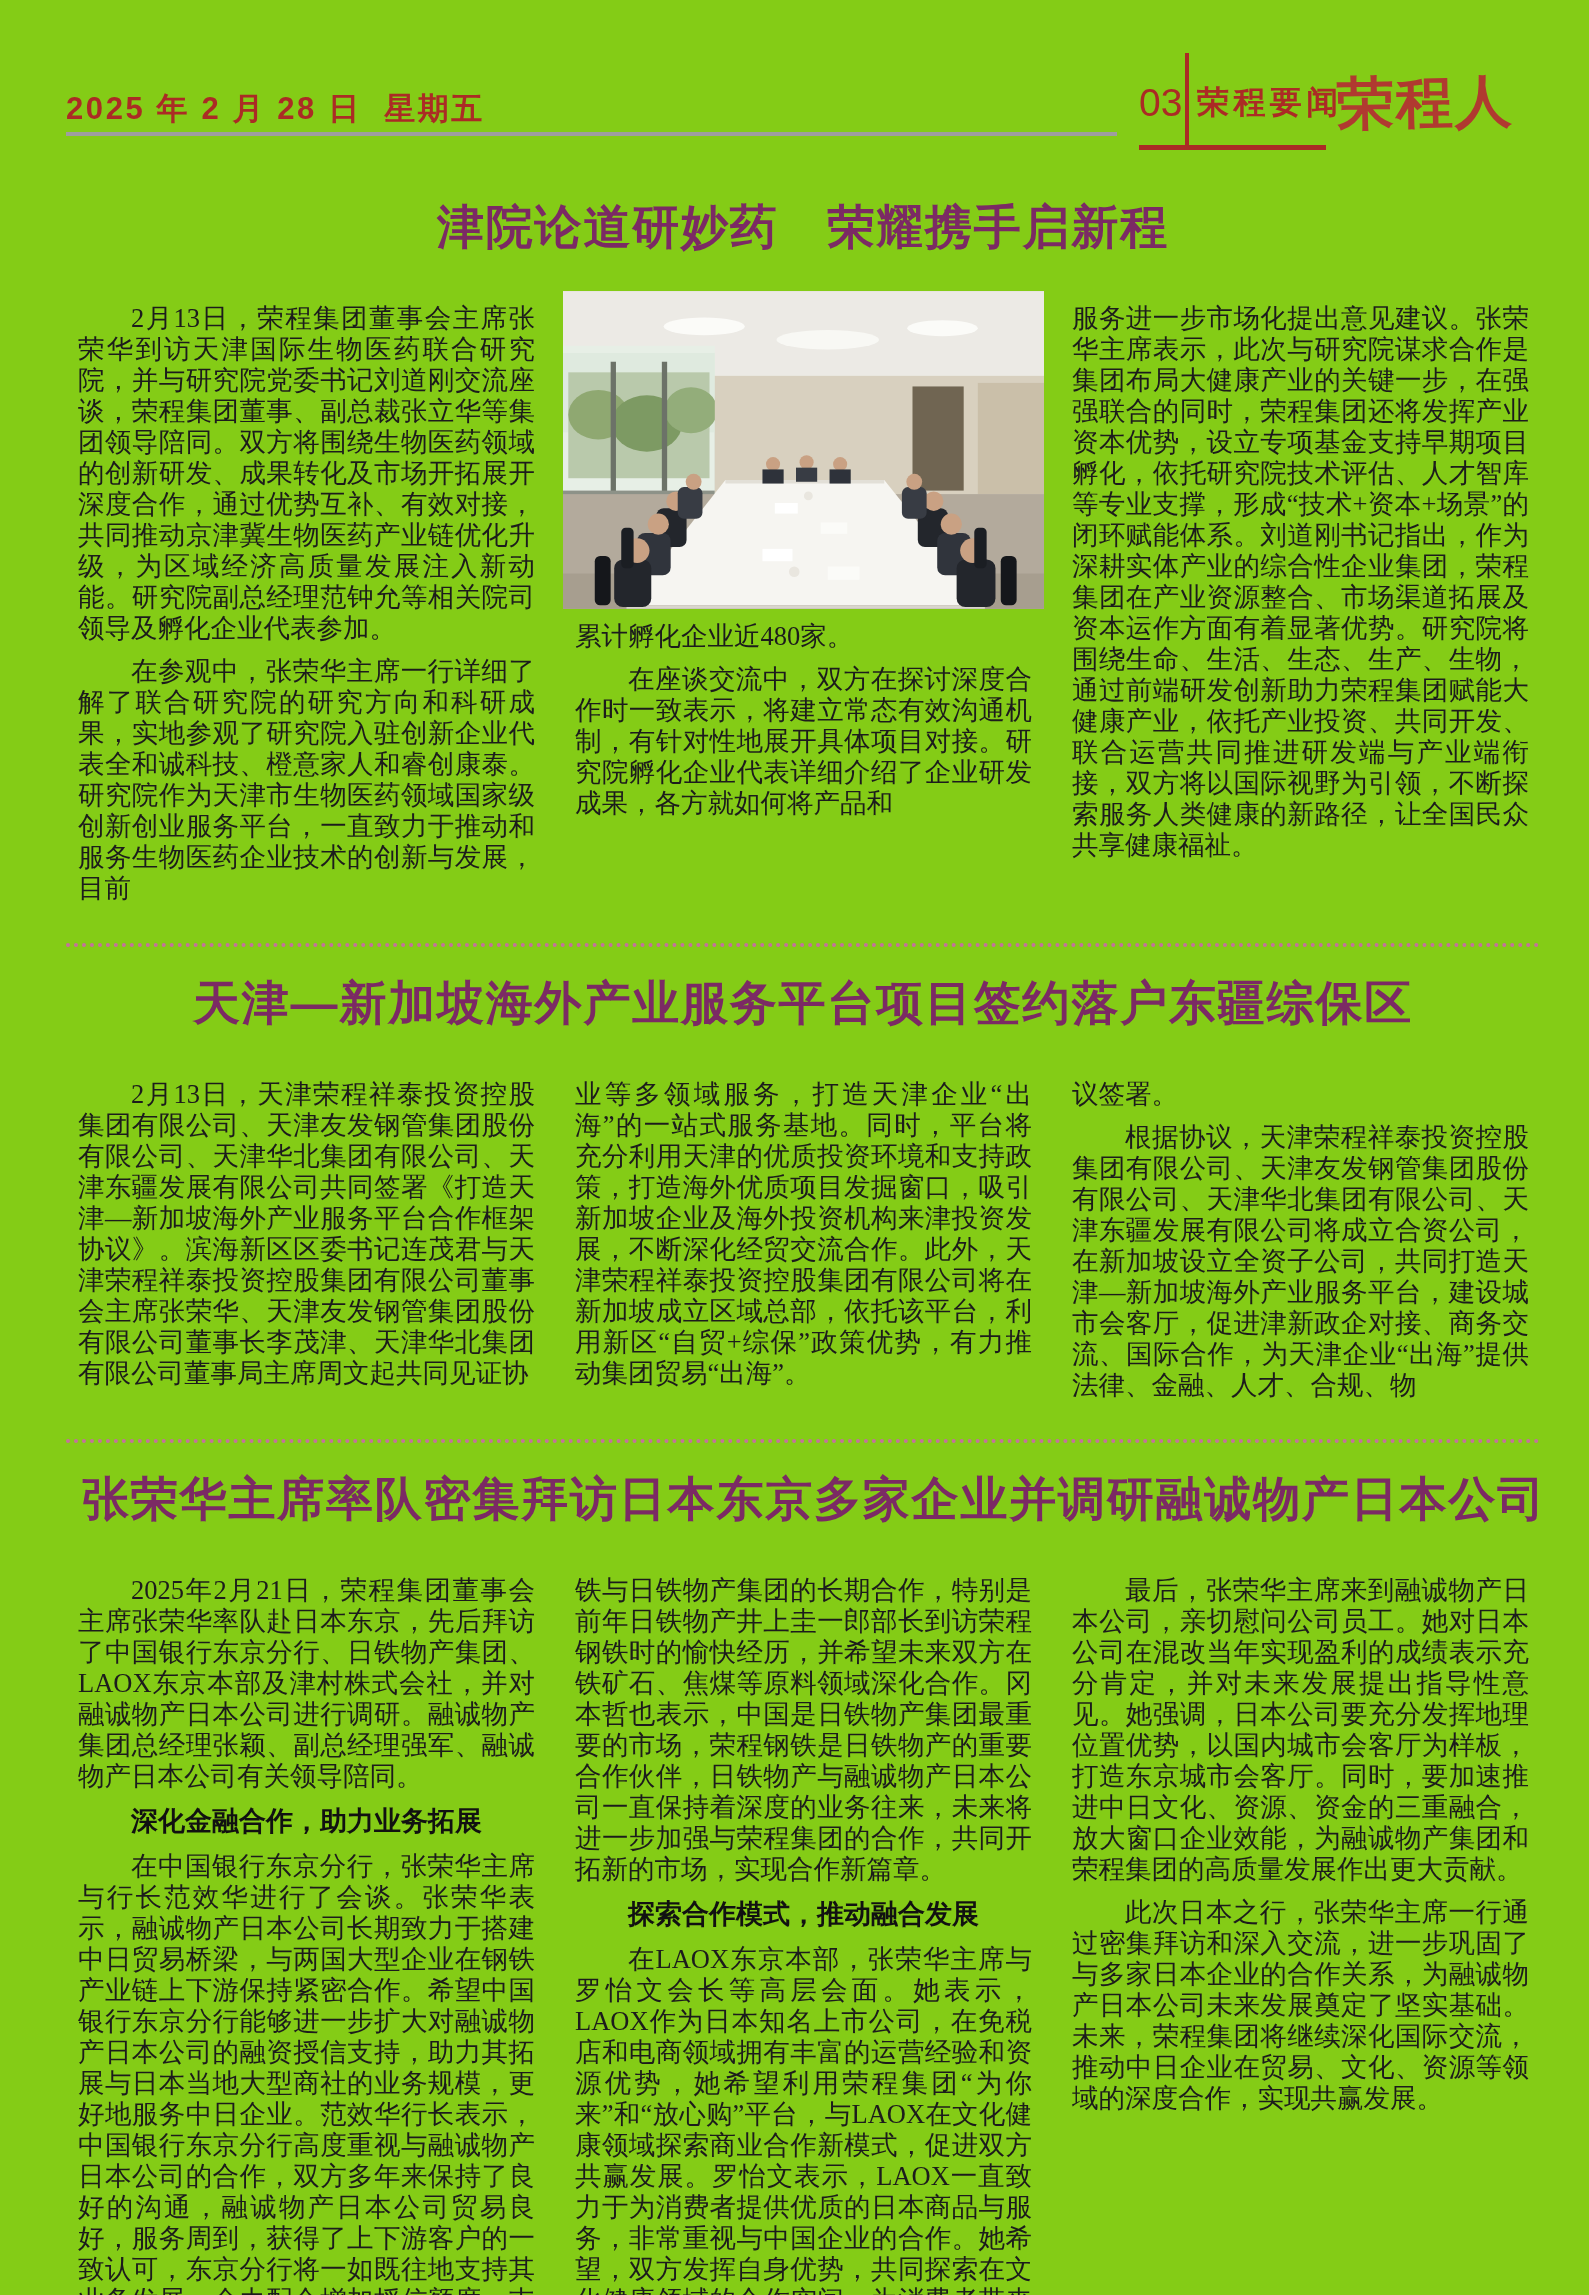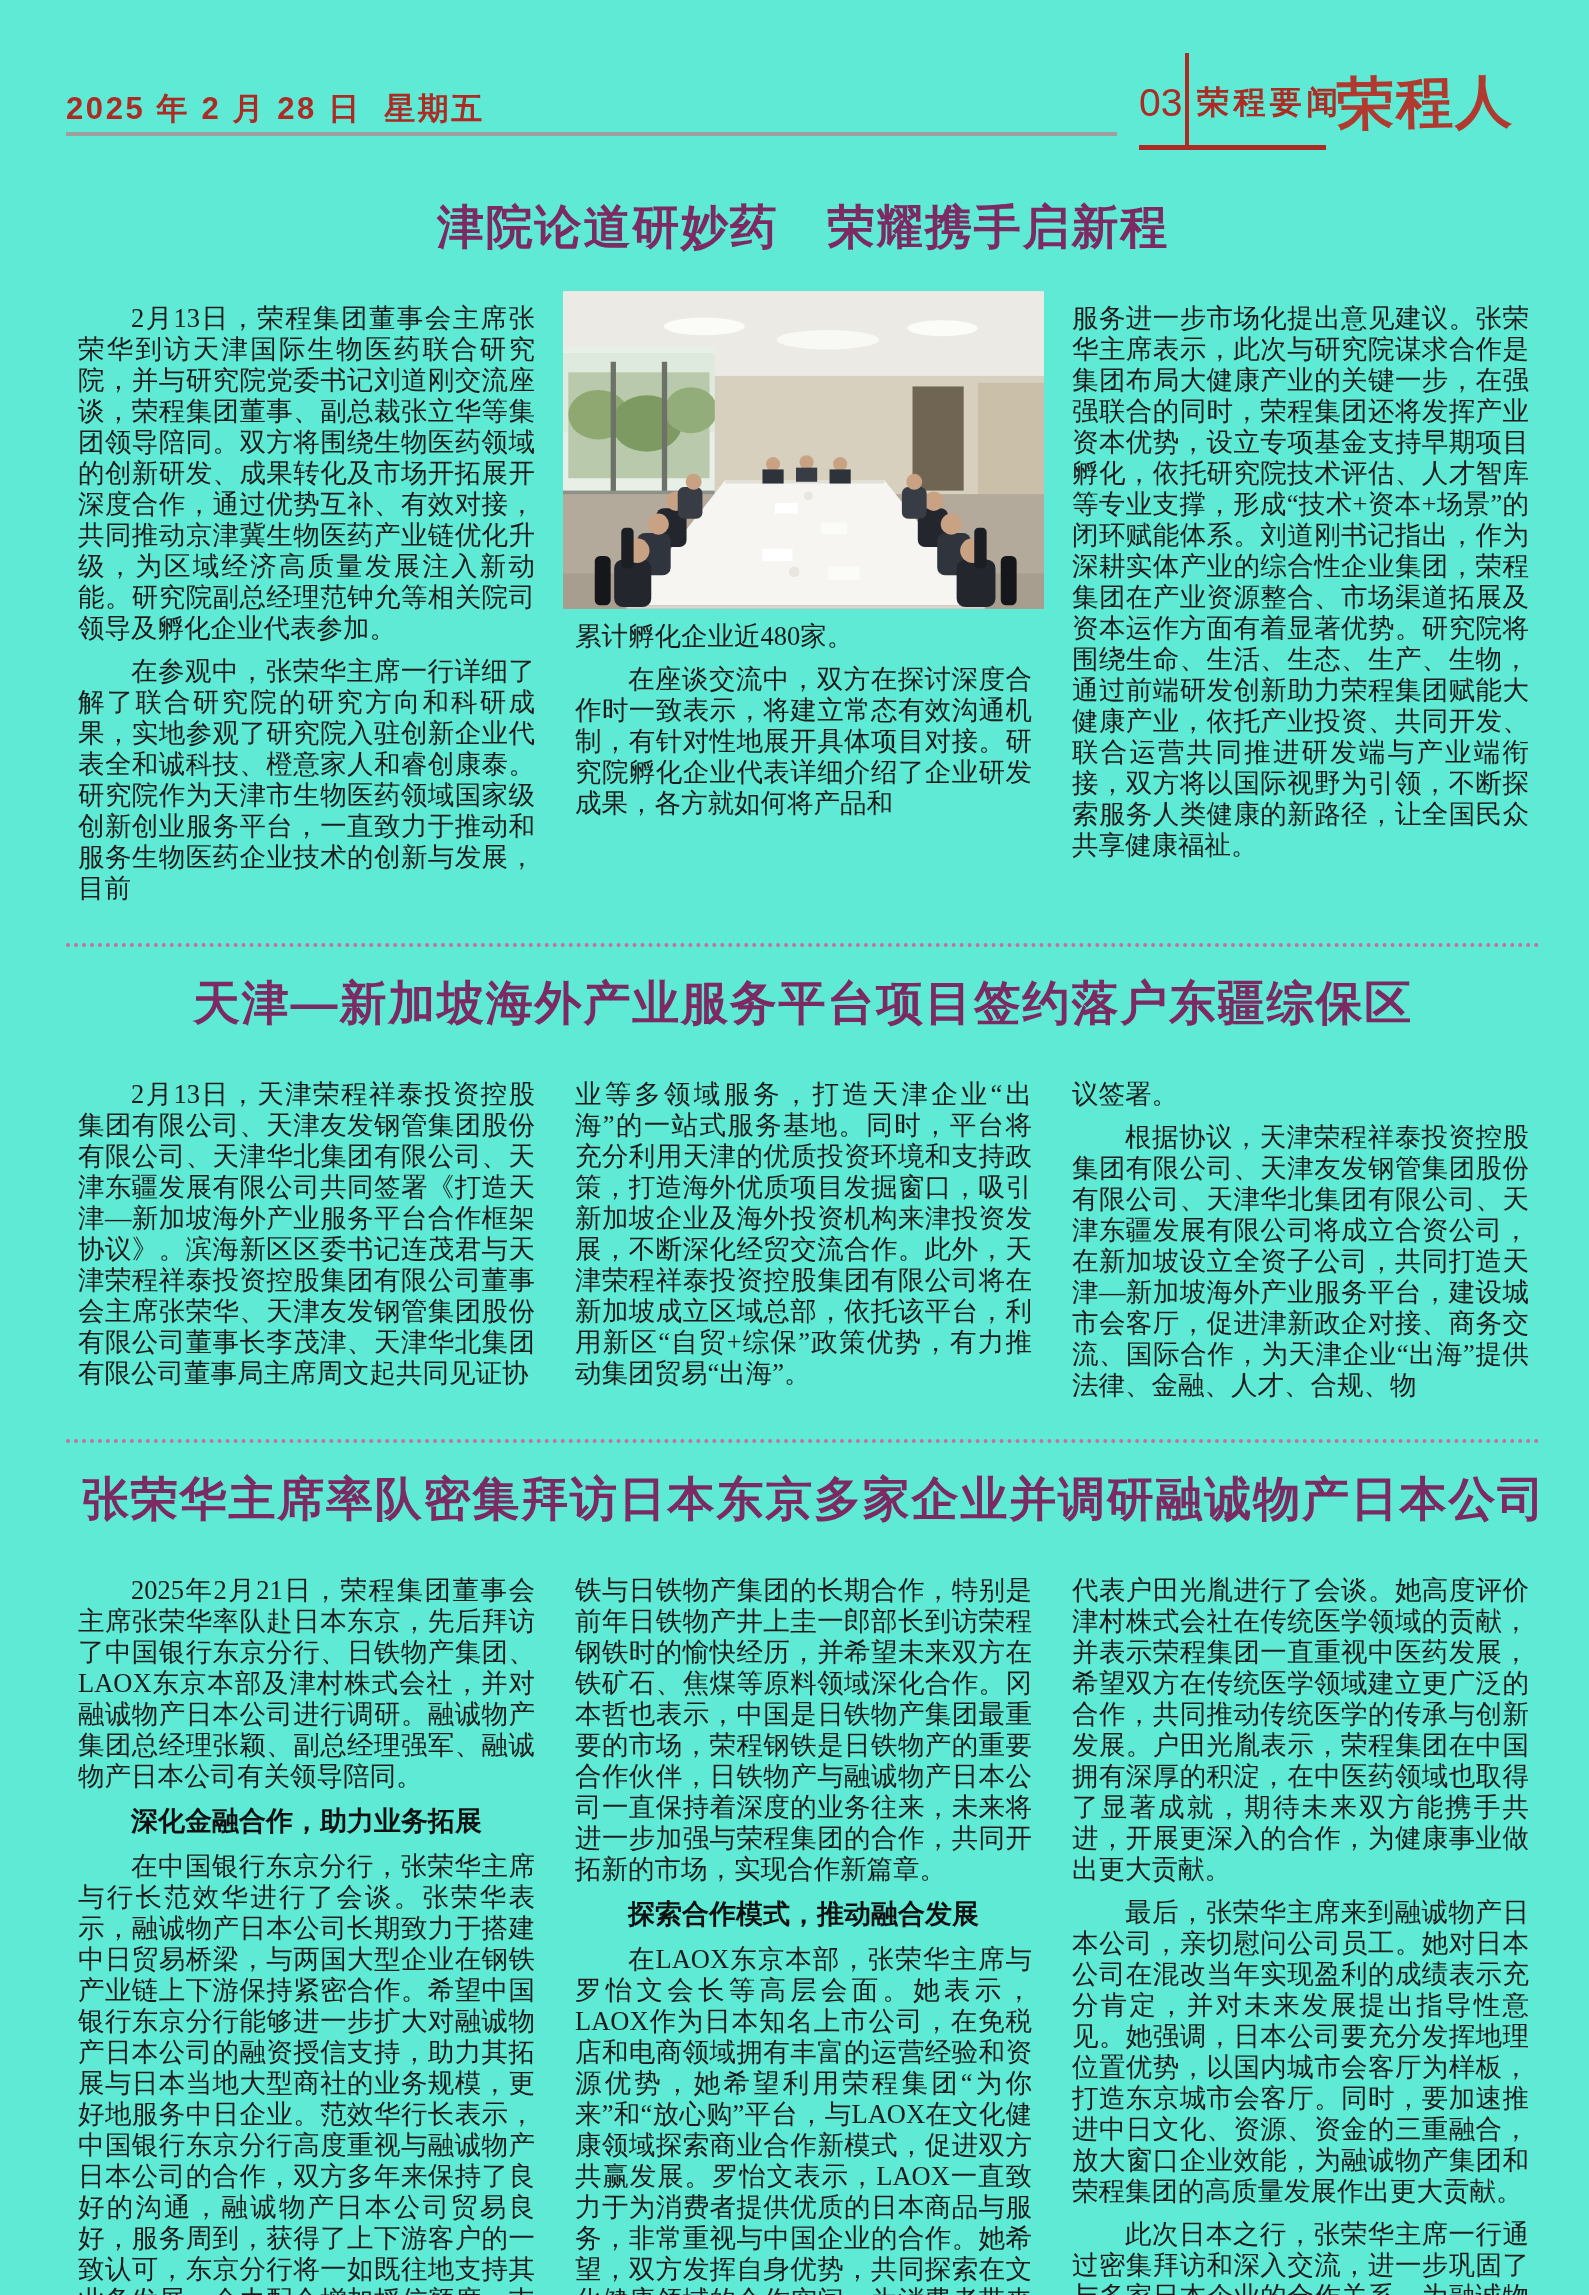--- a/index.html
+++ b/index.html
@@ -1,17 +1,17 @@
 <!DOCTYPE html>
 <html style="font-size:14px"><head>
 <meta charset="utf-8">
 <style>
   html,body{margin:0;padding:0;background:#888;}
   .page{
-    position:relative;width:1589px;height:2295px;background:#5eead4;
+    position:relative;width:1589px;height:2295px;background:#84cc16;
     margin:0 auto;overflow:hidden;
     font-family:"Liberation Serif","DejaVu Serif",serif;color:#1c1c1c;
   }
   
   .header{position:relative;height:166px;}
   .date{
     position:absolute;left:66px;top:88px;
     font-family:"Liberation Sans","DejaVu Sans",sans-serif;
     font-weight:700;font-size:31px;color:#ab2b25;letter-spacing:2.6px;white-space:pre;
   }
@@ -192,21 +192,20 @@
           <p class="para indent">在日铁物产集团，张荣华主席与常务董事冈本哲也等高层进行了交流。她回顾了荣程钢</p>
         </div>
         <div class="col">
           <p class="para">铁与日铁物产集团的长期合作，特别是前年日铁物产井上圭一郎部长到访荣程钢铁时的愉快经历，并希望未来双方在铁矿石、焦煤等原料领域深化合作。冈本哲也表示，中国是日铁物产集团最重要的市场，荣程钢铁是日铁物产的重要合作伙伴，日铁物产与融诚物产日本公司一直保持着深度的业务往来，未来将进一步加强与荣程集团的合作，共同开拓新的市场，实现合作新篇章。</p>
           <h3 class="subhead">探索合作模式，推动融合发展</h3>
           <p class="para indent">在LAOX东京本部，张荣华主席与罗怡文会长等高层会面。她表示，LAOX作为日本知名上市公司，在免税店和电商领域拥有丰富的运营经验和资源优势，她希望利用荣程集团“为你来”和“放心购”平台，与LAOX在文化健康领域探索商业合作新模式，促进双方共赢发展。罗怡文表示，LAOX一直致力于为消费者提供优质的日本商品与服务，非常重视与中国企业的合作。她希望，双方发挥自身优势，共同探索在文化健康领域的合作空间，为消费者带来更多的优势产品和服务，推动中日文化健康产业融合发展。</p>
           <h3 class="subhead">共谋健康合作，弘扬传统医学</h3>
           <p class="para indent">在津村株式会社，张荣华主席与中国总</p>
         </div>
         <div class="col">
-          <p class="para">代表户田光胤进行了会谈。她高度评价津村株式会社在传统医学领域的贡献，并表示荣程集团一直重视中医药发展，希望双方在传统医学领域建立更广泛的合作，共同推动传统医学的传承与创新发展。户田光胤表示，荣程集团在中国拥有深厚的积淀，在中医药领域也取得了显著成就，期待未来双方能携手共进，开展更深入的合作，为健康事业做出更大贡献。</p>
           <p class="para indent">最后，张荣华主席来到融诚物产日本公司，亲切慰问公司员工。她对日本公司在混改当年实现盈利的成绩表示充分肯定，并对未来发展提出指导性意见。她强调，日本公司要充分发挥地理位置优势，以国内城市会客厅为样板，打造东京城市会客厅。同时，要加速推进中日文化、资源、资金的三重融合，放大窗口企业效能，为融诚物产集团和荣程集团的高质量发展作出更大贡献。</p>
           <p class="para indent">此次日本之行，张荣华主席一行通过密集拜访和深入交流，进一步巩固了与多家日本企业的合作关系，为融诚物产日本公司未来发展奠定了坚实基础。未来，荣程集团将继续深化国际交流，推动中日企业在贸易、文化、资源等领域的深度合作，实现共赢发展。</p>
         </div>
       </div>
     </section>
 
   </div>
 </div>
 
 

